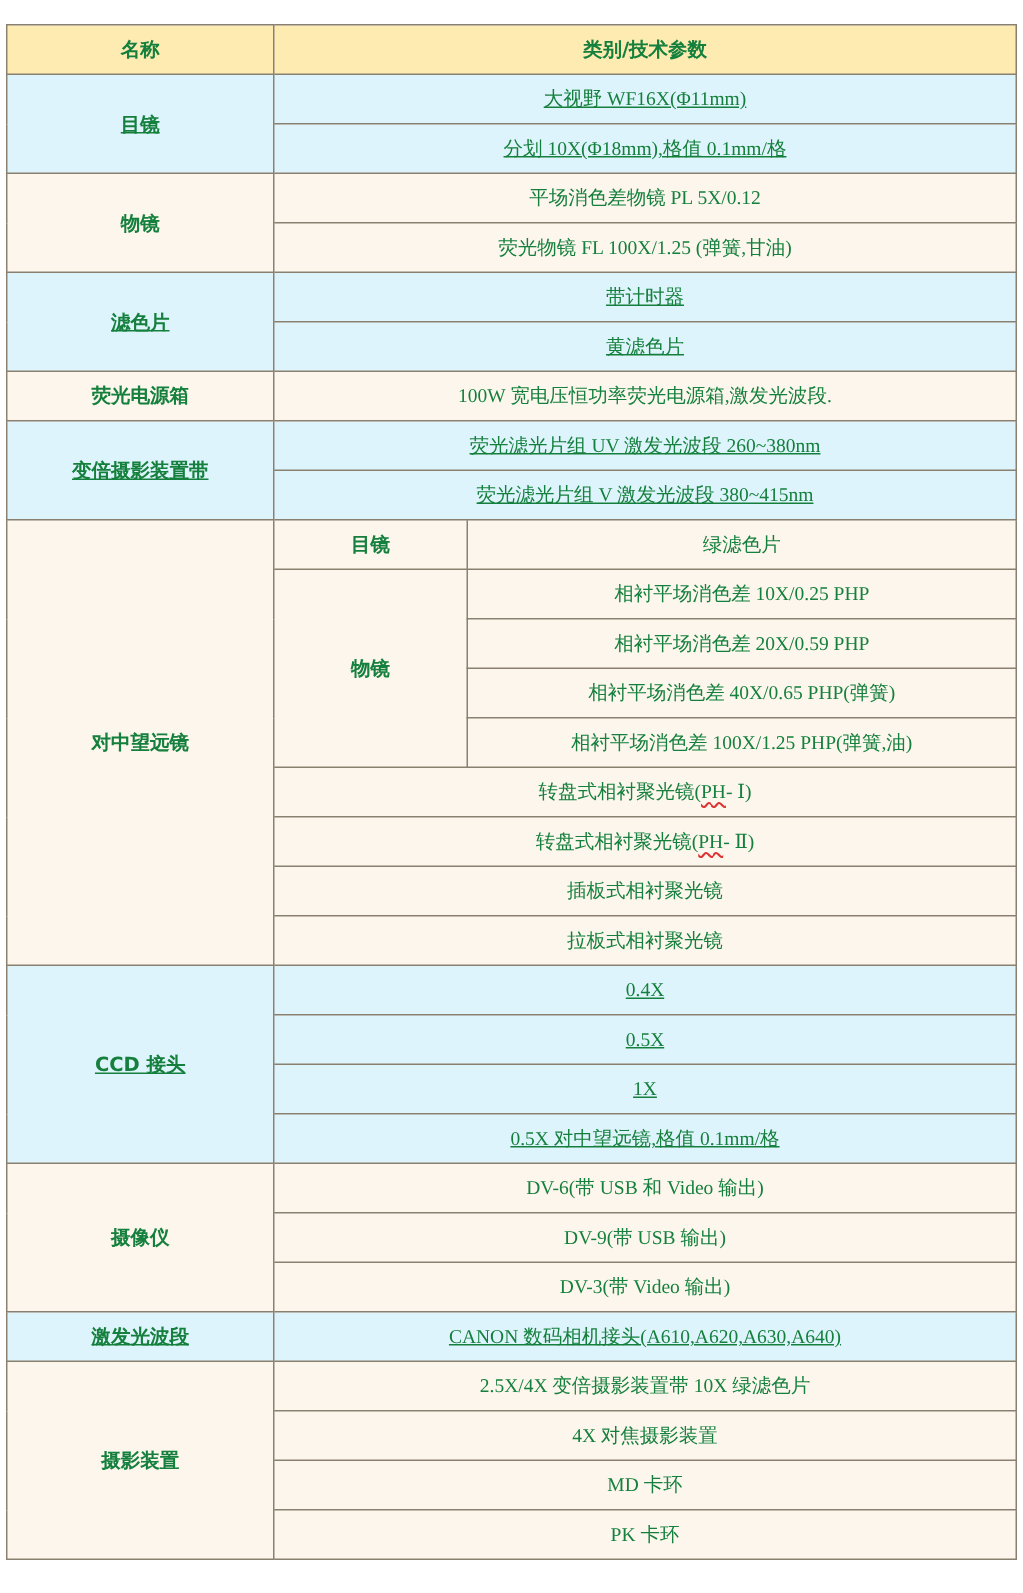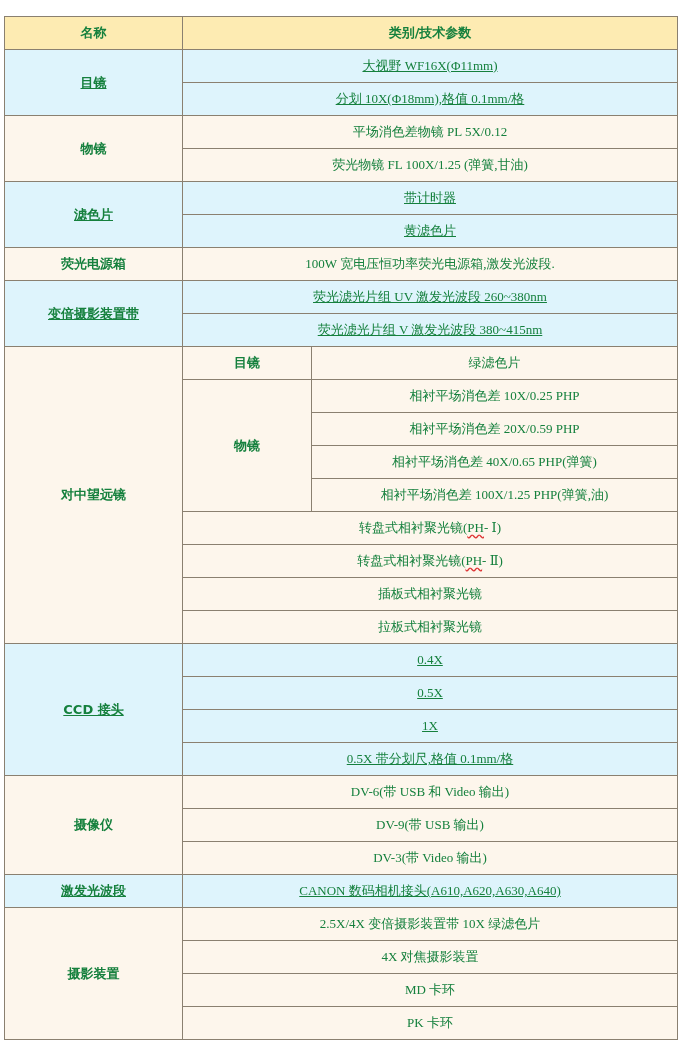--- a/index.html
+++ b/index.html
@@ -107,21 +107,21 @@
     <td rowspan="4" class="name">CCD 接头</td>
     <td colspan="2">0.4X</td>
   </tr>
   <tr class="blue">
     <td colspan="2">0.5X</td>
   </tr>
   <tr class="blue">
     <td colspan="2">1X</td>
   </tr>
   <tr class="blue">
-    <td colspan="2">0.5X 带分划尺,格值 0.1mm/格</td>
+    <td colspan="2">0.5X 对中望远镜,格值 0.1mm/格</td>
   </tr>
 
   <tr class="cream">
     <td rowspan="3" class="name">摄像仪</td>
     <td colspan="2">DV-6(带 USB 和 Video 输出)</td>
   </tr>
   <tr class="cream">
     <td colspan="2">DV-9(带 USB 输出)</td>
   </tr>
   <tr class="cream">

